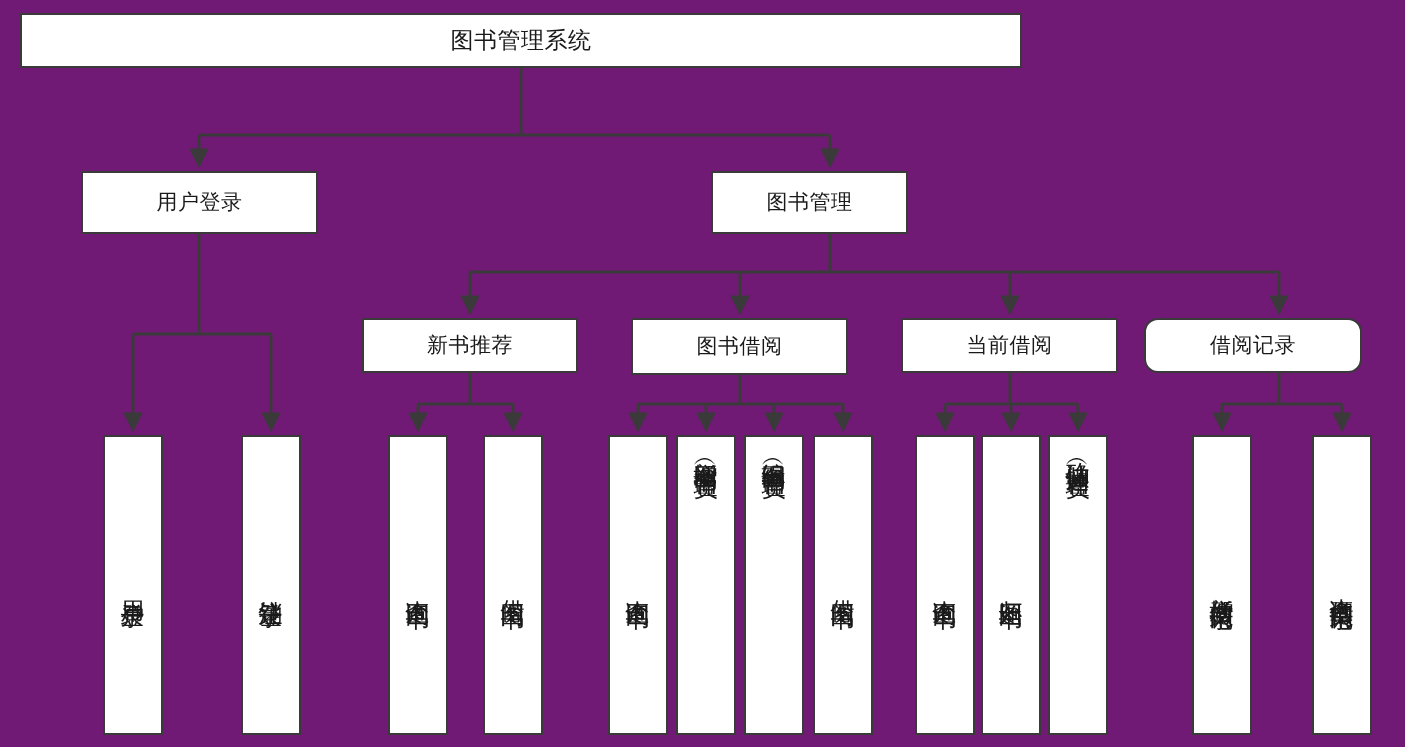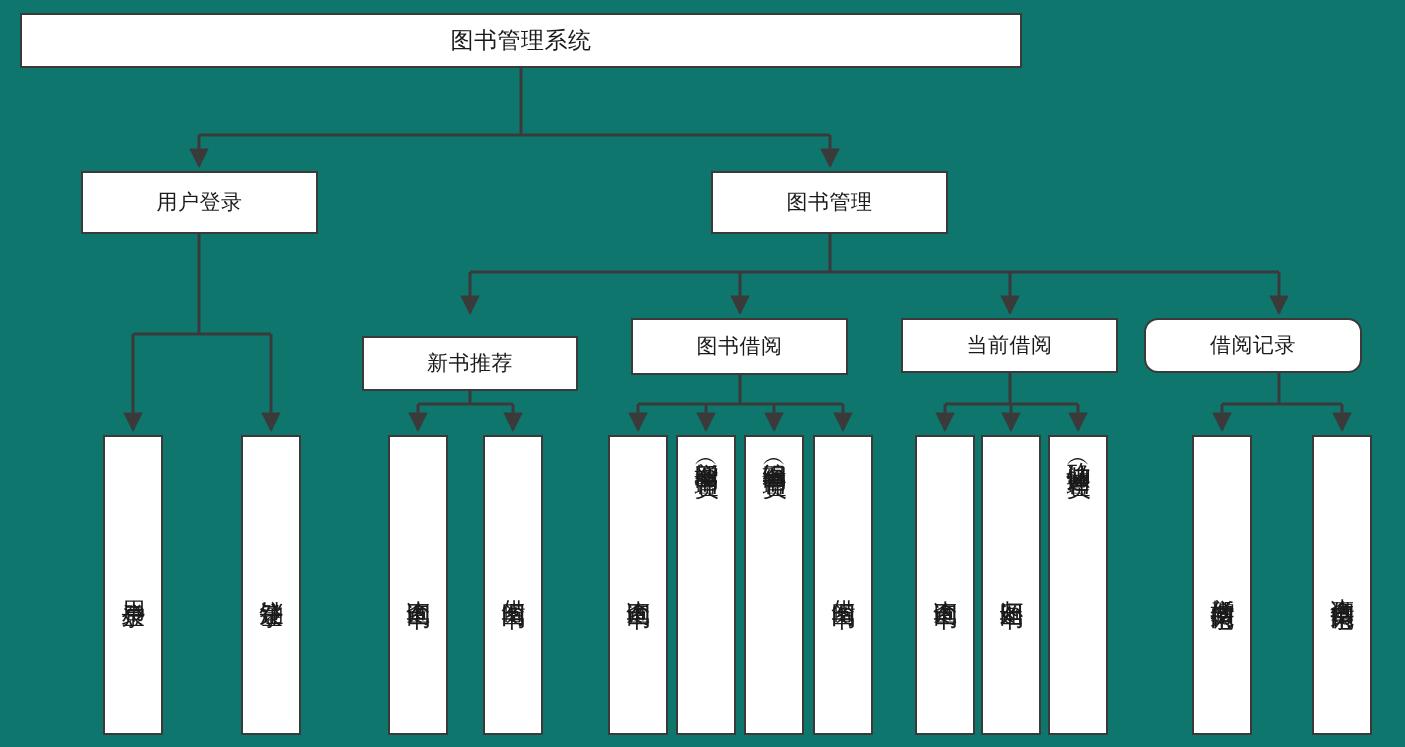--- a/index.html
+++ b/index.html
@@ -7,23 +7,22 @@
     padding: 0;
     background: #ffffff;
   }
   body {
     font-family: "Liberation Sans", "DejaVu Sans", sans-serif;
   }
   #canvas {
     position: relative;
     width: 1405px;
     height: 747px;
-    background: #0f766e;
+    background: #701a75;
     overflow: hidden;
-    font-family: Liberation Serif, serif;
   }
   #wires {
     position: absolute;
     left: 0;
     top: 0;
     width: 1405px;
     height: 747px;
     pointer-events: none;
   }
   .node {
@@ -131,25 +130,25 @@
     </g>
   </svg>
 
   <div class="node root" style="left:20px; top:13px; width:1002px; height:55px;">
     <span class="node-label">图书管理系统</span>
   </div>
 
   <div class="node level2" style="left:81px; top:171px; width:237px; height:63px;">
     <span class="node-label">用户登录</span>
   </div>
-  <div class="node level2" style="left:711px; top:171px; width:237px; height:63px;">
+  <div class="node level2" style="left:711px; top:171px; width:197px; height:63px;">
     <span class="node-label">图书管理</span>
   </div>
 
-  <div class="node level2" style="left:362px; top:336px; width:216px; height:55px;">
+  <div class="node level2" style="left:362px; top:318px; width:216px; height:55px;">
     <span class="node-label">新书推荐</span>
   </div>
   <div class="node level2" style="left:631px; top:318px; width:217px; height:57px;">
     <span class="node-label">图书借阅</span>
   </div>
   <div class="node level2" style="left:901px; top:318px; width:217px; height:55px;align-items:center;">
     <span class="node-label">当前借阅</span>
   </div>
   <div class="node level2" style="left:1144px; top:318px; width:218px; height:55px;border-radius:14px;">
     <span class="node-label">借阅记录</span>

